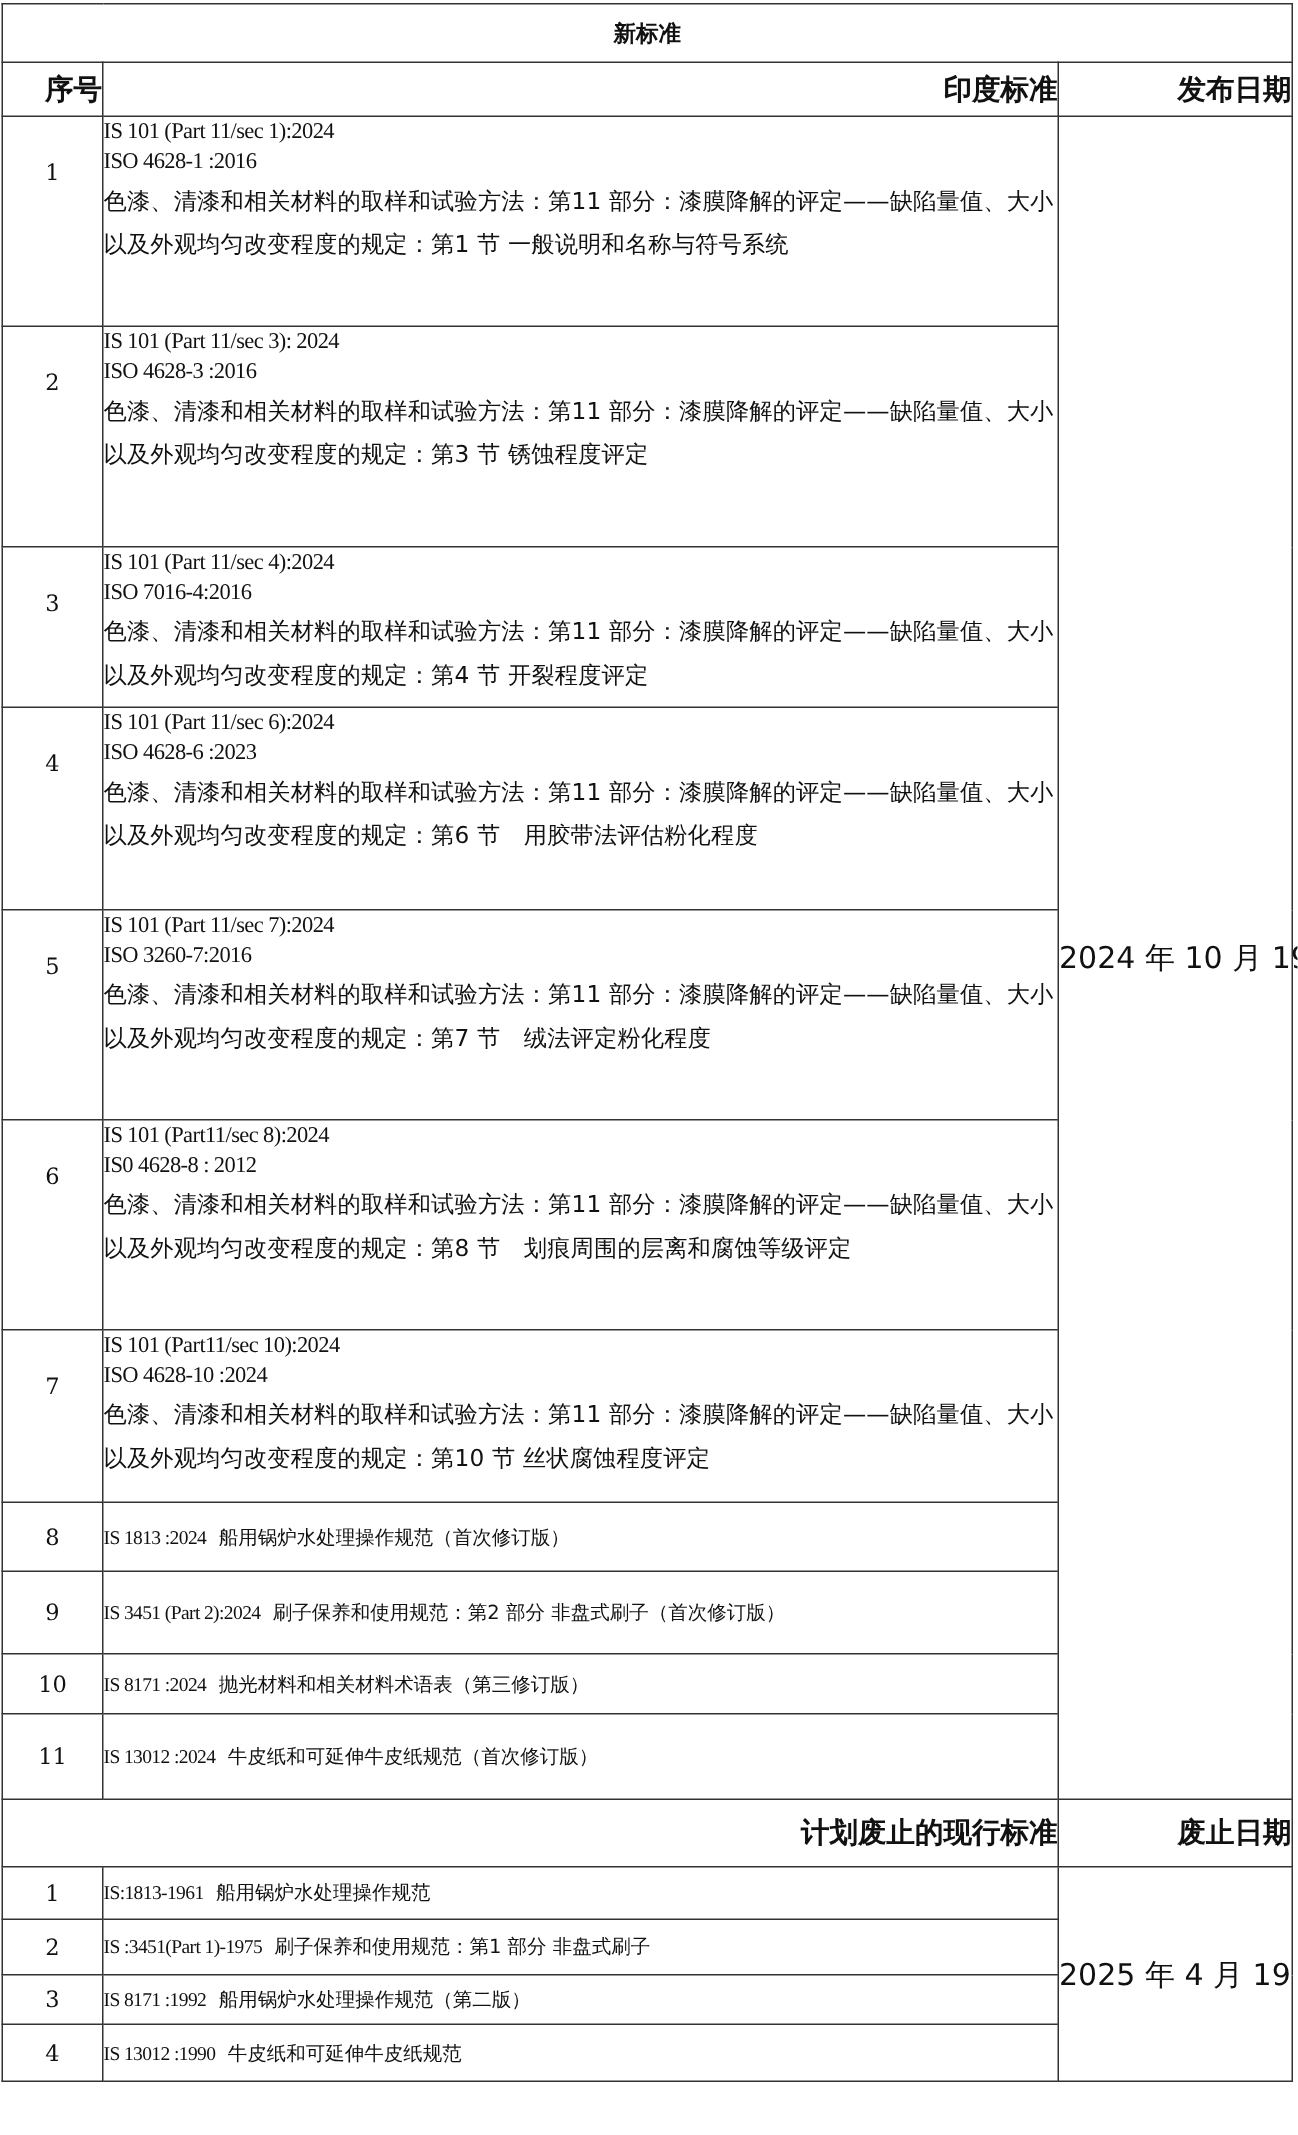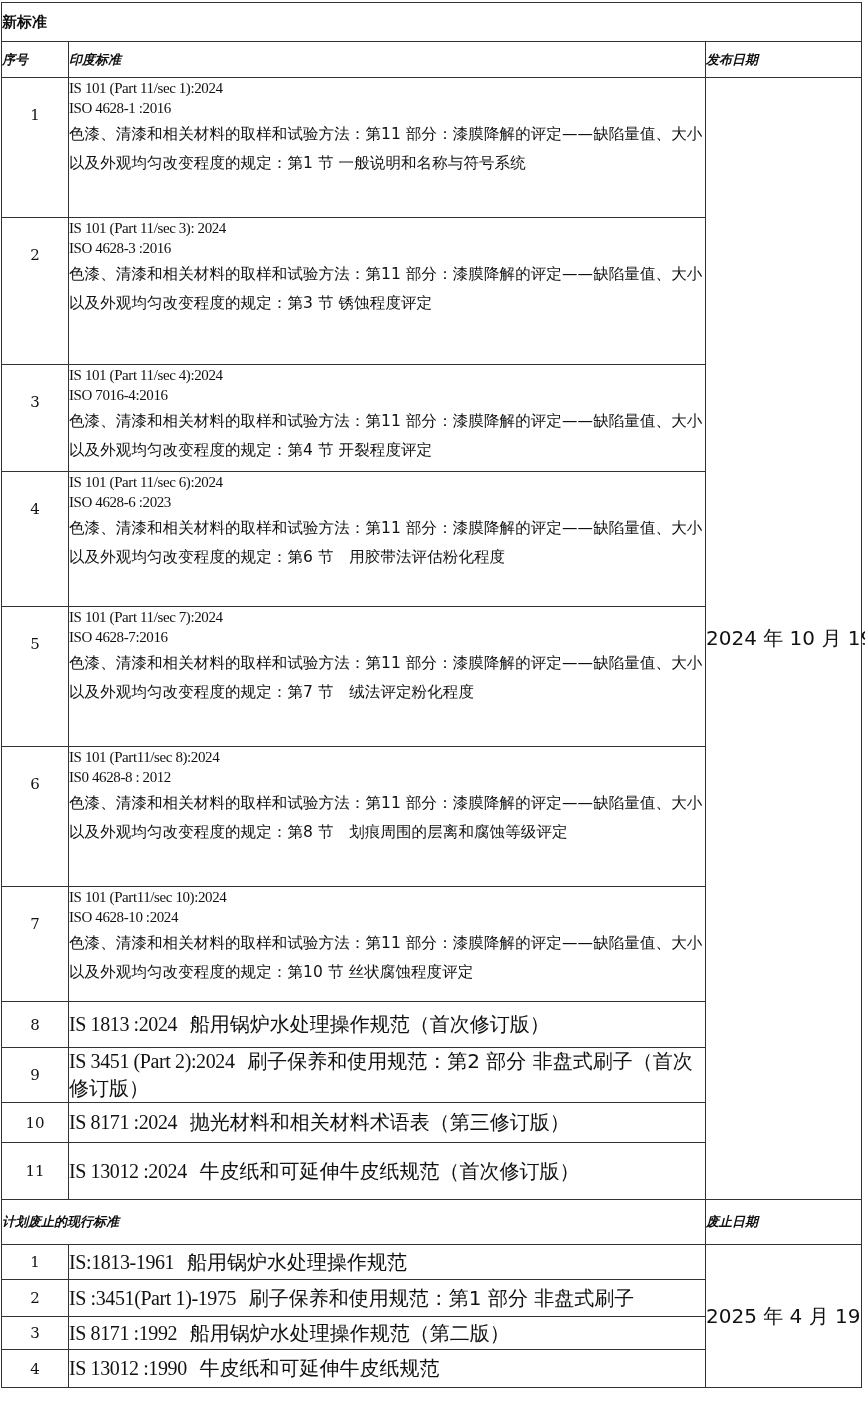--- a/index.html
+++ b/index.html
@@ -4,33 +4,33 @@
 <style>
   html, body { margin: 0; padding: 0; background: #ffffff; }
   body { width: 865px; height: 1423px; position: relative; overflow: hidden;
          font-family: "DejaVu Serif", "Liberation Serif", serif; color: #111; }
   table.std { position: absolute; left: 1px; top: 2px; width: 860px;
               border-collapse: collapse; table-layout: fixed; }
   table.std td { border: 1.5px solid #333; padding: 0; vertical-align: middle; }
   col.c-no { width: 67px; }
   col.c-std { width: 637px; }
   col.c-date { width: 156px; }
-  .title-cell { height: 38px; text-align: left; font-weight: bold; font-size: 15px;
+  .title-cell { height: 38px; text-align: center; font-weight: bold; font-size: 15px;
                 font-family: "DejaVu Sans", "Liberation Sans", sans-serif; }
-  .hdr-cell { height: 35px; text-align: left; font-weight: bold; font-size: 13px;
-              font-family: "DejaVu Sans", "Liberation Sans", sans-serif; font-style: italic; }
+  .hdr-cell { height: 35px; text-align: right; font-weight: bold; font-size: 19px;
+              font-family: "DejaVu Sans", "Liberation Sans", sans-serif; }
   .no-cell { text-align: center; font-size: 15px; vertical-align: top !important; padding-top: 28px !important; }
   .no-cell.mid { vertical-align: middle !important; padding-top: 0 !important; }
   .std-cell { font-size: 15px; padding-left: 0 !important; vertical-align: top !important; }
   .std-cell.mid { vertical-align: middle !important; }
   .code-line { display: block; line-height: 20px; font-size: 15px; letter-spacing: -0.4px;
                font-family: "Liberation Serif", "DejaVu Serif", serif; }
   .desc { display: block; line-height: 29px; font-size: 15.5px; letter-spacing: 0.1px;
           font-family: "DejaVu Sans", "Liberation Sans", sans-serif; padding-top: 2px; }
-  .single-line { font-size: 20px; font-family: "DejaVu Sans", "Liberation Sans", sans-serif; }
+  .single-line { font-size: 13px; font-family: "DejaVu Sans", "Liberation Sans", sans-serif; }
   .single-line .code { font-family: "Liberation Serif", "DejaVu Serif", serif; letter-spacing: -0.4px; }
   .date-cell { text-align: center; font-size: 20px; white-space: nowrap;
                font-family: "DejaVu Sans", "Liberation Sans", sans-serif; }
 </style>
 </head>
 <body>
 
 <table class="std">
   <colgroup>
       <col class="c-no">
@@ -81,21 +81,21 @@
         <span class="code-line">IS 101 (Part 11/sec 6):2024</span>
         <span class="code-line">ISO 4628-6 :2023</span>
         <span class="desc">色漆、清漆和相关材料的取样和试验方法：第11 部分：漆膜降解的评定——缺陷量值、大小以及外观均匀改变程度的规定：第6 节　用胶带法评估粉化程度</span>
       </td>
     </tr>
 
     <tr style="height:140px">
       <td class="no-cell">5</td>
       <td class="std-cell">
         <span class="code-line">IS 101 (Part 11/sec 7):2024</span>
-        <span class="code-line">ISO 4628-7:2016</span>
+        <span class="code-line">ISO 3260-7:2016</span>
         <span class="desc">色漆、清漆和相关材料的取样和试验方法：第11 部分：漆膜降解的评定——缺陷量值、大小以及外观均匀改变程度的规定：第7 节　绒法评定粉化程度</span>
       </td>
     </tr>
 
     <tr style="height:140px">
       <td class="no-cell">6</td>
       <td class="std-cell">
         <span class="code-line">IS 101 (Part11/sec 8):2024</span>
         <span class="code-line">IS0 4628-8 : 2012</span>
         <span class="desc">色漆、清漆和相关材料的取样和试验方法：第11 部分：漆膜降解的评定——缺陷量值、大小以及外观均匀改变程度的规定：第8 节　划痕周围的层离和腐蚀等级评定</span>

